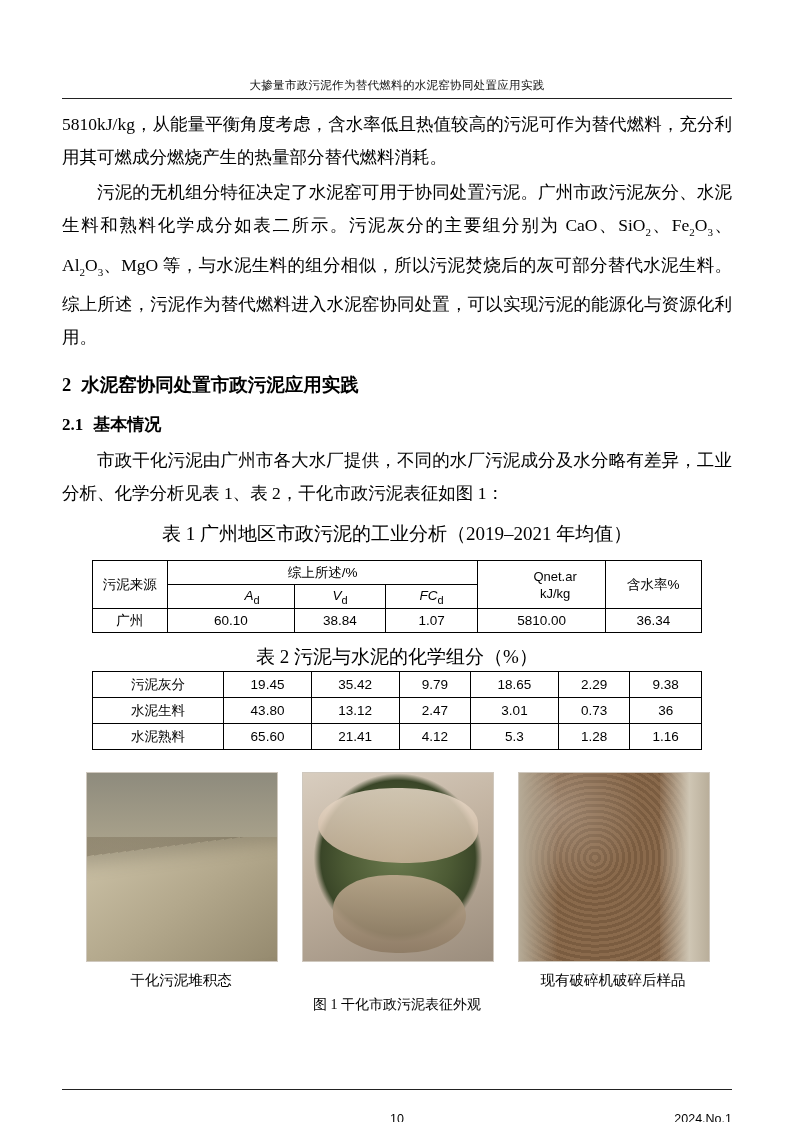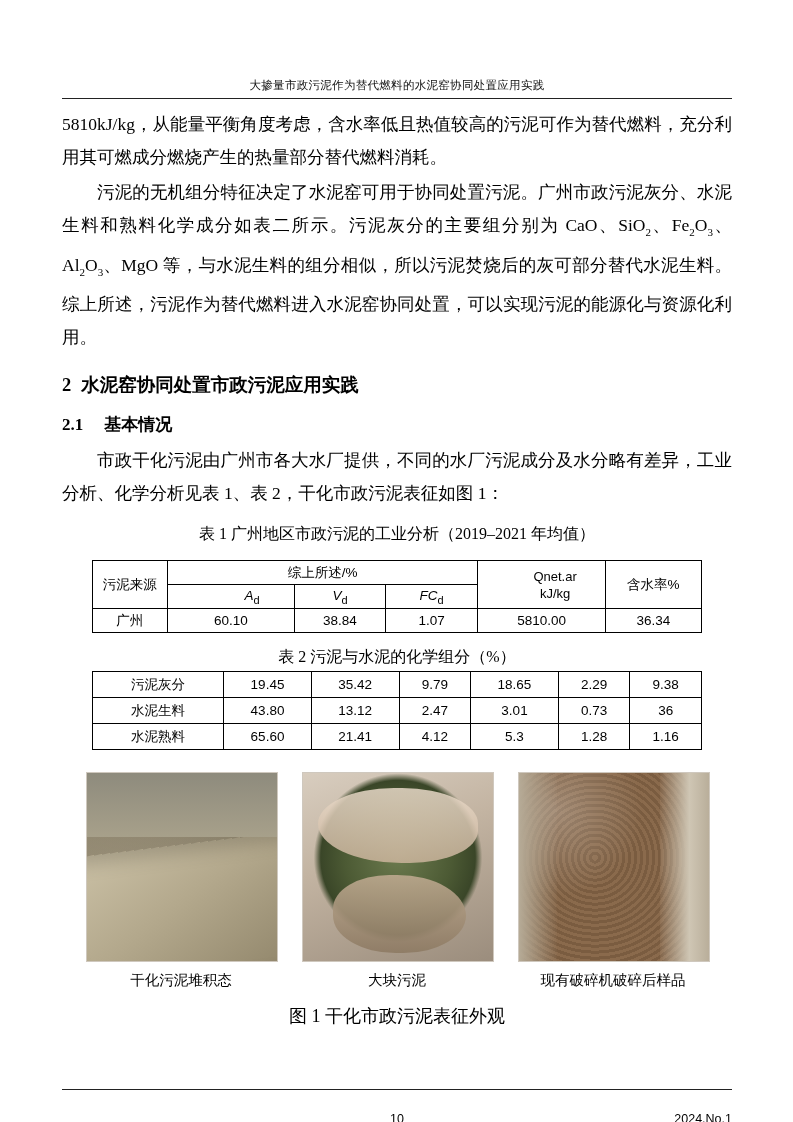--- a/index.html
+++ b/index.html
@@ -71,25 +71,25 @@
   h2.sec .num {
     margin-right: 10px;
   }
   h3.sub {
     font-size: 17px;
     font-weight: bold;
     margin: 10px 0 4px 0;
     line-height: 30px;
   }
   h3.sub .num {
-    margin-right: 21px;
+    margin-right: 10px;
   }
   .tbl-caption {
     text-align: center;
-    font-size: 16px;
+    font-size: 19px;
     margin: 14px 0 4px 0;
     line-height: 20px;
   }
   table {
     border-collapse: collapse;
     margin: 0 auto;
     font-size: 13.5px;
     font-family: "Liberation Sans", "DejaVu Sans", sans-serif;
   }
   table td, table th {
@@ -147,22 +147,22 @@
     position: relative;
   }
   .figcap {
     text-align: center;
     font-size: 14.5px;
     margin-top: 8px;
     line-height: 20px;
   }
   .fig-main-cap {
     text-align: center;
-    font-size: 18px;
-    margin-top: 14px;
+    font-size: 14px;
+    margin-top: 6px;
   }
 
   
   .photo1 {
     width: 100%; height: 100%;
     background:
       linear-gradient(170deg, rgba(255,255,255,0.15), rgba(0,0,0,0.22)),
       radial-gradient(ellipse 120% 60% at 30% 85%, #b7ac92 0%, #9e9276 60%, #8a7f64 100%),
       linear-gradient(#c2b79c, #9c9177);
     position: relative;
@@ -349,21 +349,20 @@
       <div class="figitem">
         <div class="figbox">
           <div class="photo1"></div>
         </div>
         <div class="figcap">干化污泥堆积态</div>
       </div>
       <div class="figitem">
         <div class="figbox">
           <div class="photo2"></div>
         </div>
-        <div class="figcap">大块污泥</div>
       </div>
       <div class="figitem">
         <div class="figbox">
           <div class="photo3"></div>
         </div>
         <div class="figcap">现有破碎机破碎后样品</div>
       </div>
     </div>
 
     <div class="fig-main-cap">图 1  干化市政污泥表征外观</div>

